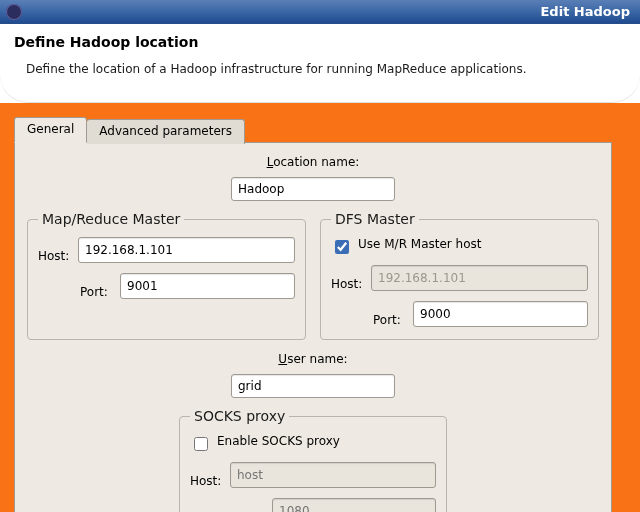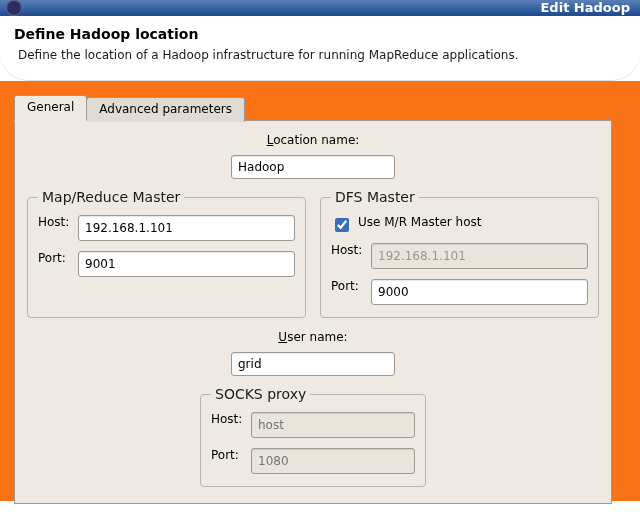--- a/index.html
+++ b/index.html
@@ -8,21 +8,21 @@
     font-family: "DejaVu Sans", "Liberation Sans", Arial, sans-serif;
     font-size: 12px;
     background: #fff;
     color: #000;
     width: 640px;
     height: 512px;
     overflow: hidden;
   }
   .titlebar {
     background: linear-gradient(to bottom, #5a7fb6 0%, #3f6aa8 45%, #1f4a8f 100%);
-    height: 16px;
+    height: 24px;
     color: #fff;
     display: flex;
     align-items: center;
     justify-content: center;
     padding: 0 6px;
     font-weight: bold;
     font-size: 13px;
     border-bottom: 1px solid #274d88;
   }
   .titlebar .app-icon {
@@ -39,21 +39,21 @@
     border-bottom: 1px solid #e0e0e0;
     background: #fff;
     border-radius: 28px;
   }
   .header h1 {
     margin: 0 0 6px 0;
     font-size: 14px;
     font-weight: bold;
   }
   .header p {
-    margin: 4px;
+    margin: 12px;
     font-size: 12px;
     color: #1a1a1a;
   }
   .content {
     background: #f97316;
     padding: 14px 28px 20px 14px;
     height: calc(512px - 24px - 68px);
   }
   .tabs {
     display: flex;
@@ -127,25 +127,25 @@
   .masters {
     display: flex;
     gap: 14px;
     margin-bottom: 12px;
   }
   .masters fieldset {
     flex: 1;
   }
   .field-row {
     display: flex;
-    align-items: flex-start;
+    align-items: flex-end;
     gap: 6px;
     margin-bottom: 10px;
   }
-  .field-row:last-child { margin-bottom: 0; }
+  .field-row:last-child { margin-bottom: 0; margin-left: 42px; }
   .field-row label { width: 34px; }
   .field-row input { flex: 1; }
   .checkbox-row {
     display: flex;
     align-items: flex-start;
     gap: 6px;
     margin-bottom: 8px;
   }
   input[type=checkbox] {
     width: 14px; height: 14px;
@@ -226,20 +226,24 @@
     </div>
 
     <div class="row">
       <label><span class="underline">U</span><span>ser name:</span></label>
       <input type="text" class="user-input" value="grid" style="">
     </div>
 
     <div class="socks-wrap">
       <fieldset class="group">
         <legend>SOCKS proxy</legend>
+        <div class="checkbox-row">
+          <input type="checkbox" style="">
+          <label>Enable SOCKS proxy</label>
+        </div>
         <div class="field-row">
           <label>Host:</label>
           <input type="text" disabled="" placeholder="host" style="">
         </div>
         <div class="field-row">
           <label>Port:</label>
           <input type="text" disabled="" placeholder="1080" style="">
         </div>
       </fieldset>
     </div>

